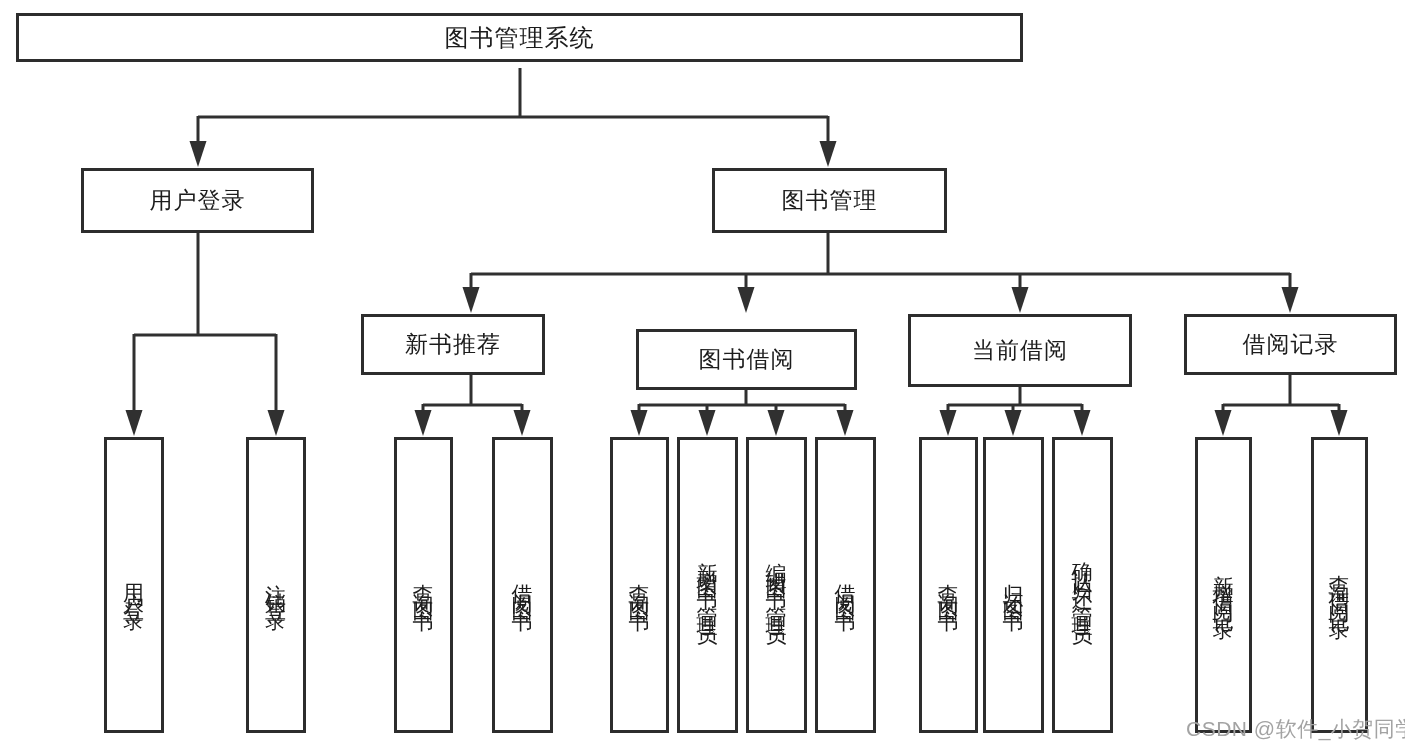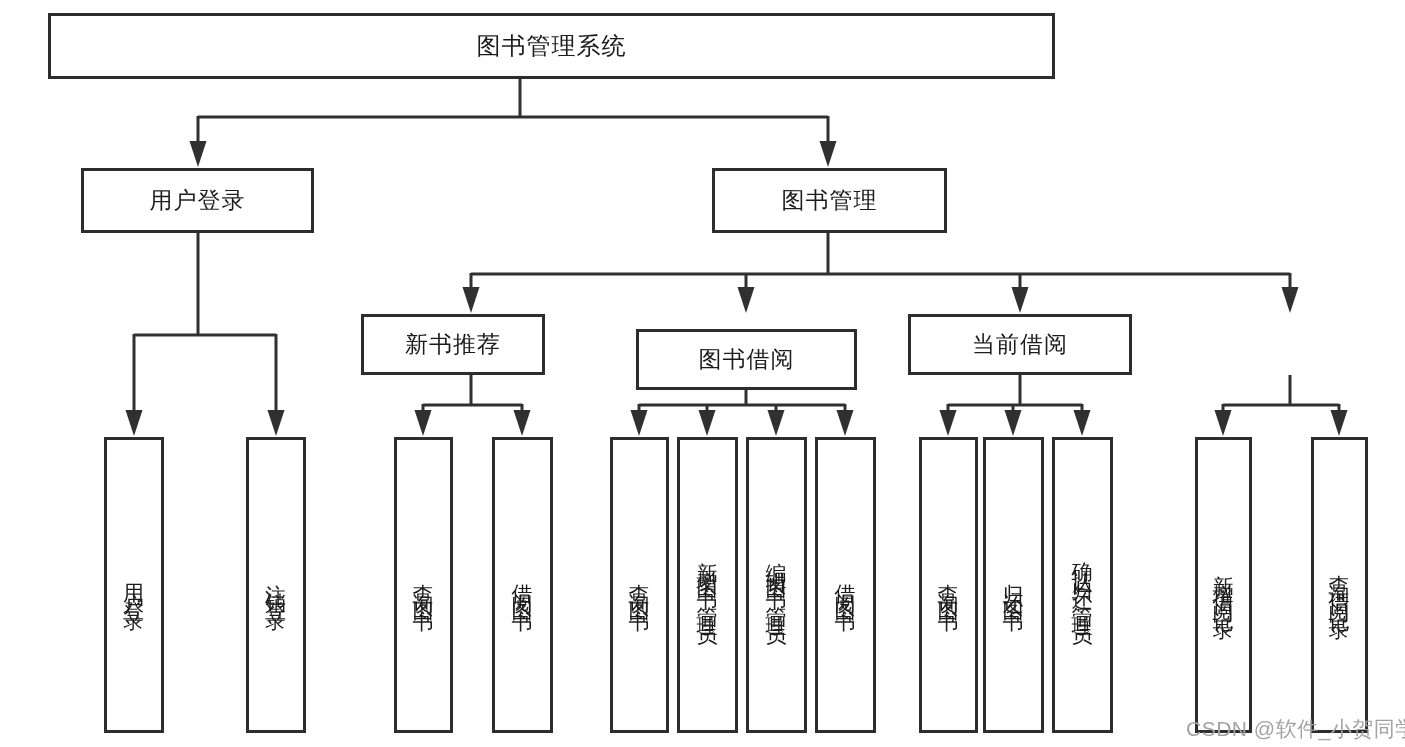--- a/index.html
+++ b/index.html
@@ -102,28 +102,29 @@
       <path d="M767.5 410 h17 L776 436 z"></path>
       <path d="M836.5 410 h17 L845 436 z"></path>
       <path d="M939.5 410 h17 L948 436 z"></path>
       <path d="M1004.5 410 h17 L1013 436 z"></path>
       <path d="M1073.5 410 h17 L1082 436 z"></path>
       <path d="M1214.5 410 h17 L1223 436 z"></path>
       <path d="M1330.5 410 h17 L1339 436 z"></path>
     </g>
   </svg>
 
-  <div class="node root" style="left:16px; top:13px; width:1007px; height:66px;margin-left:32px;">图书管理系统</div>
+  <div class="node root" style="left:16px; top:13px; width:1007px; height:49px;">图书管理系统</div>
 
   <div class="node" style="left:81px; top:168px; width:233px; height:65px;">用户登录</div>
   <div class="node" style="left:712px; top:168px; width:235px; height:65px;">图书管理</div>
 
   <div class="node" style="left:361px; top:314px; width:184px; height:61px;">新书推荐</div>
   <div class="node" style="left:636px; top:314px; width:221px; height:61px;margin-top:15px;">图书借阅</div>
-  <div class="node" style="left:908px; top:314px; width:224px; height:61px;text-align:center;">当前借阅</div>
+  <div class="node" style="left:908px; top:314px; width:224px; height:73px;text-align:center;">当前借阅</div>
+  <div class="node" style="left:1184px; top:314px; width:213px; height:61px;">借阅记录</div>
 
   <div class="leaf" style="left:104px; width:60px;">
     <span class="vtext">用户登录</span>
   </div>
   <div class="leaf" style="left:246px; width:60px;">
     <span class="vtext">注销登录</span>
   </div>
 
   <div class="leaf" style="left:394px; width:59px;">
     <span class="vtext">查询图书</span>

